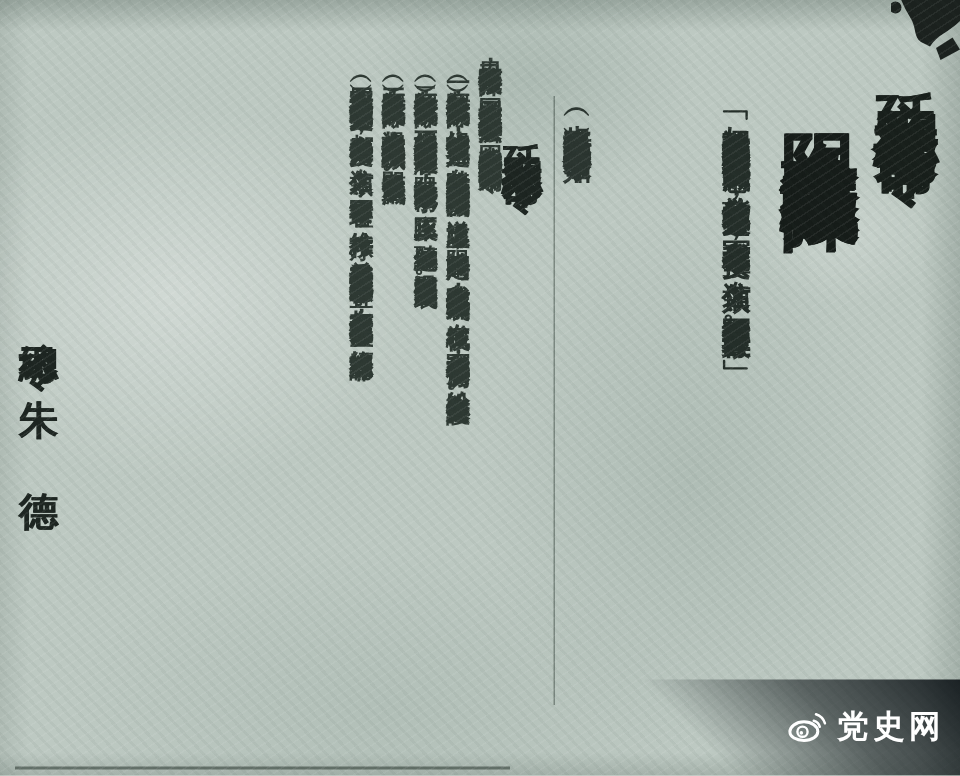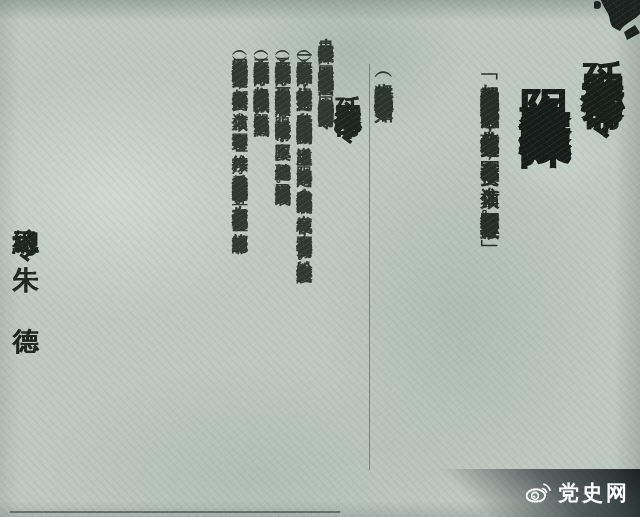--- a/index.html
+++ b/index.html
@@ -61,21 +61,21 @@
   }
   .article p.indent{text-indent:17px;}
   .signature{
     position:absolute;top:208px;left:8px;height:300px;z-index:4;
     font-size:26px;font-weight:700;letter-spacing:3px;color:#1d2521;
     text-shadow:0.5px 0 0 #1d2521;
   }
   .rule-h{position:absolute;left:10px;top:511px;width:330px;height:2px;background:rgba(40,52,46,0.55);}
 
   .watermark{
-    position:absolute;right:0;bottom:0;width:210px;height:48px;z-index:10;
+    position:absolute;right:0;bottom:0;width:210px;height:64px;z-index:10;
     background:linear-gradient(225deg, rgba(8,14,18,0.88) 0%, rgba(8,14,18,0.55) 40%, rgba(8,14,18,0) 78%);
     display:flex;align-items:center;justify-content:flex-end;gap:7px;
     padding-right:10px;box-sizing:border-box;
   }
   .wm-text{
     color:#ffffff;font-family:"Liberation Sans",sans-serif;
     font-size:21px;font-weight:700;letter-spacing:3px;line-height:1;
     margin-bottom:2px;
   }
   .wm-icon{width:26px;height:22px;margin-bottom:1px;}

